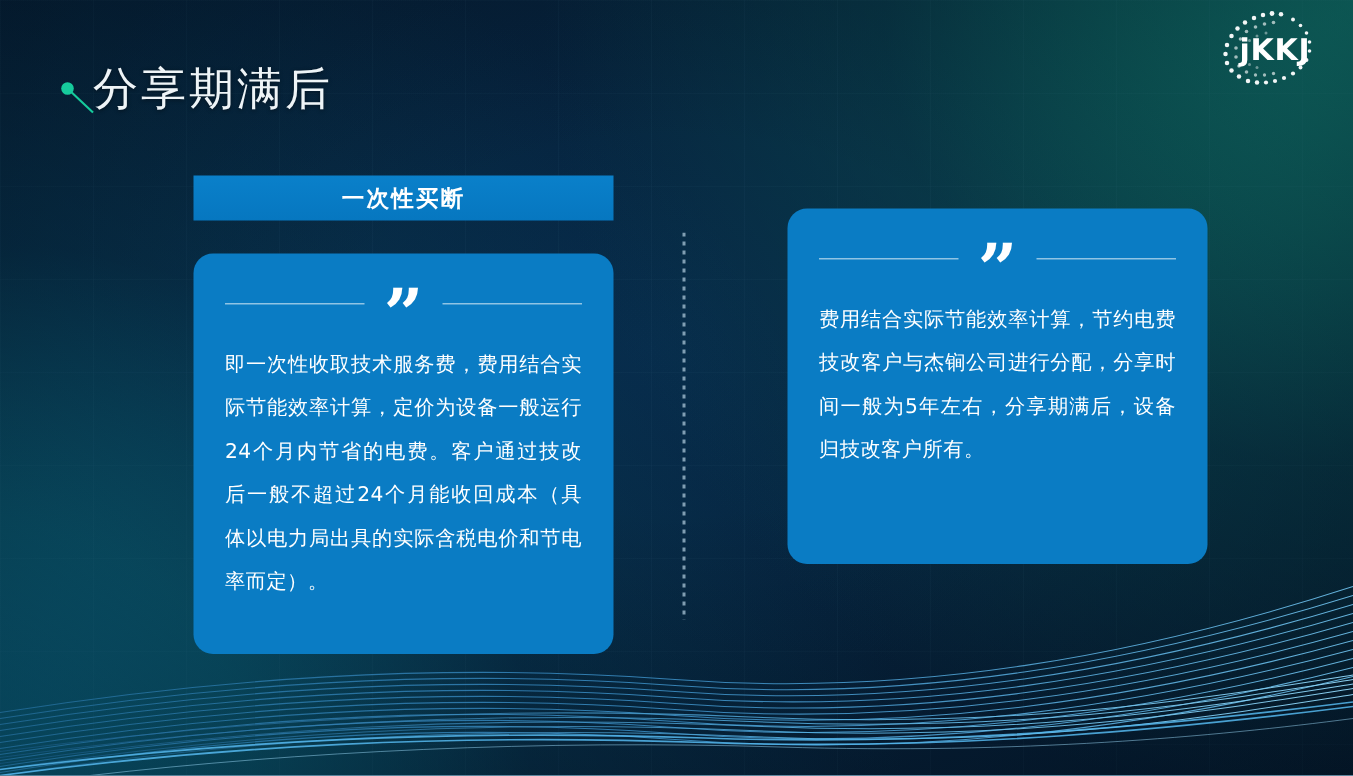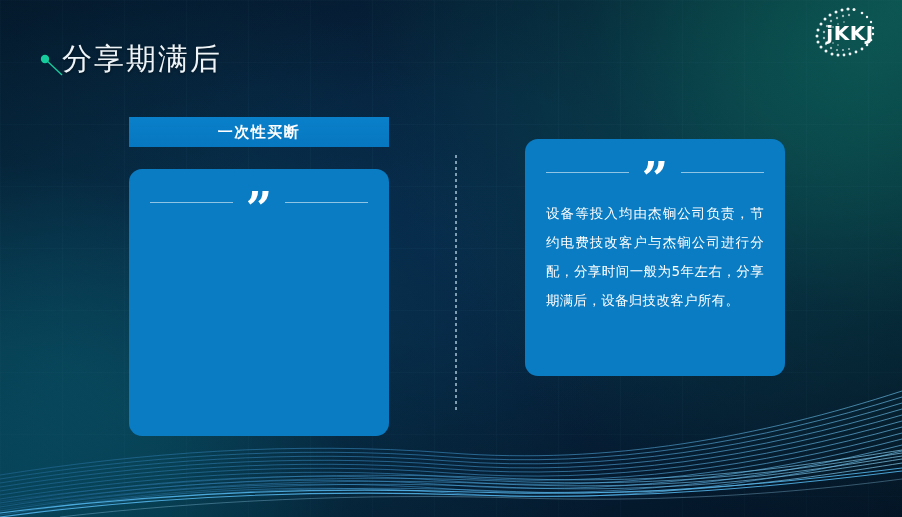--- a/index.html
+++ b/index.html
@@ -70,21 +70,21 @@
     letter-spacing: 2px;
     white-space: nowrap;
     text-shadow: 0 1px 3px rgba(0,0,0,0.45);
   }
   .title-deco { position: absolute; left: 0; top: 0; }
 
   
   .col {
     position: absolute;
     top: 117px;
-    width: 260px;
+    width: 280px;
   }
   .col-left  { left: 129px; }
   .col-right { left: 525px; }
 
   .card-header {
     height: 30px;
     background: linear-gradient(180deg, #0a80ca 0%, #0677c0 100%);
     display: flex;
     align-items: center;
     justify-content: center;
@@ -281,27 +281,28 @@
   <div class="divider"></div>
 
   <div class="col col-left">
     <div class="card-header">一次性买断</div>
     <div class="card-body card-left-body">
       <div class="quote-row">
         <span class="quote-rule"></span>
         <span class="quote-mark">”</span>
         <span class="quote-rule"></span>
       </div>
+      <div class="card-text">即一次性收取技术服务费，费用结合实际节能效率计算，定价为设备一般运行24个月内节省的电费。客户通过技改后一般不超过24个月能收回成本（具体以电力局出具的实际含税电价和节电率而定）。</div>
     </div>
   </div>
 
   <div class="col col-right">
     <div class="card-body card-right-body">
       <div class="quote-row">
         <span class="quote-rule"></span>
         <span class="quote-mark">”</span>
         <span class="quote-rule"></span>
       </div>
-      <div class="card-text">设备等投入均由杰锏公司负责，节约电费技改客户与杰锏公司进行分配，分享时间一般为5年左右，分享期满后，设备归技改客户所有。</div>
+      <div class="card-text">费用结合实际节能效率计算，节约电费技改客户与杰锏公司进行分配，分享时间一般为5年左右，分享期满后，设备归技改客户所有。</div>
     </div>
   </div>
 
 </div>
 
 </body></html>

